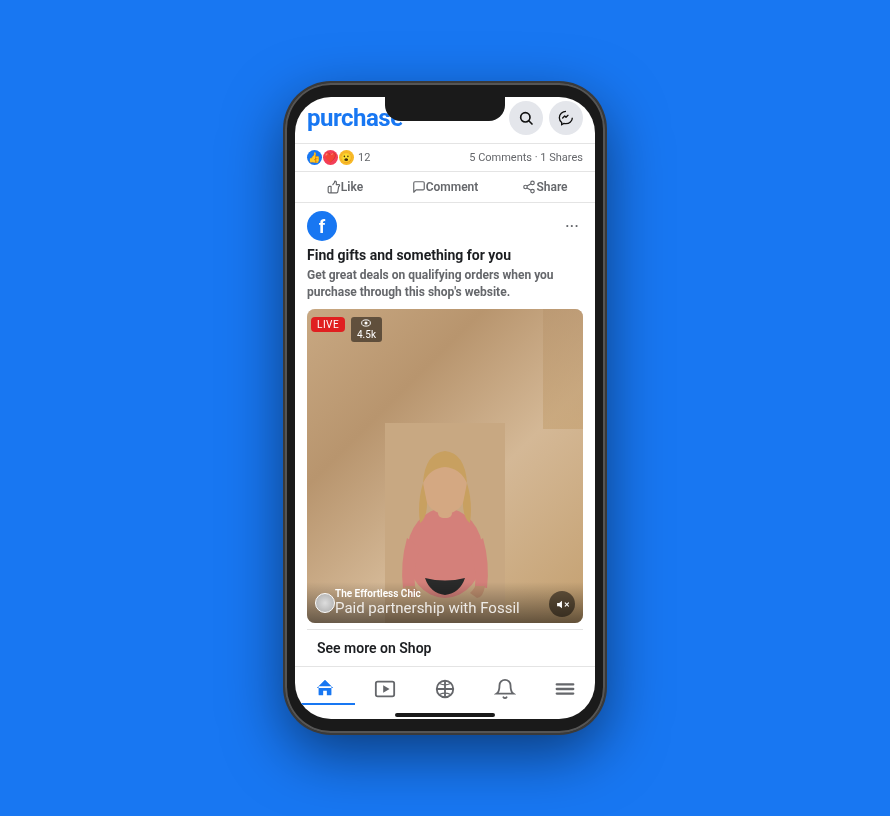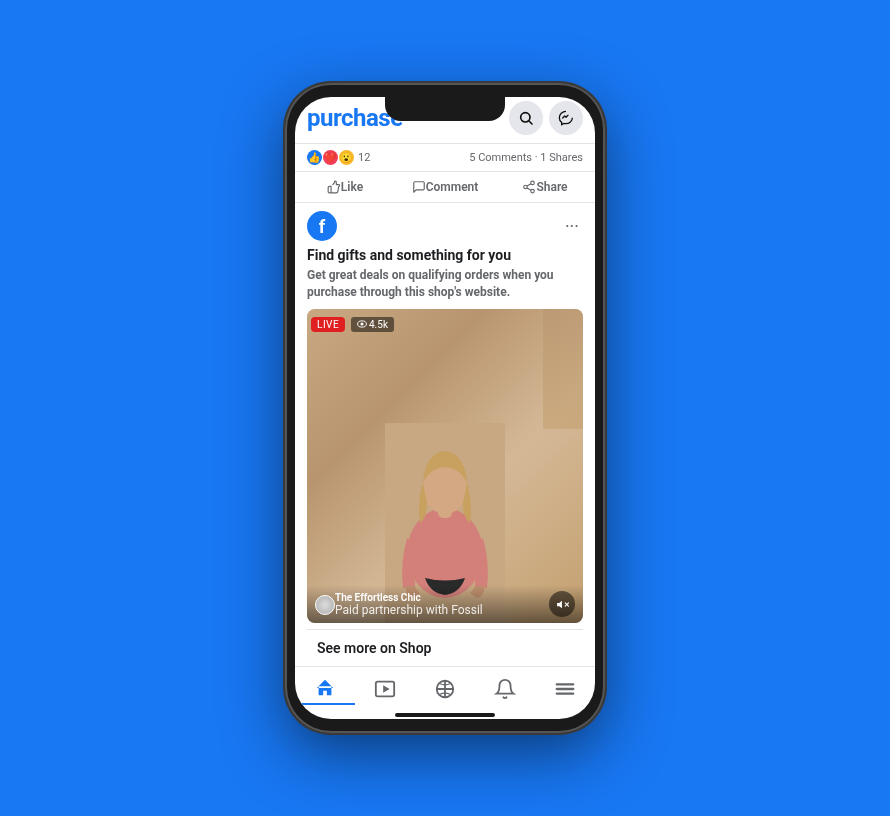--- a/index.html
+++ b/index.html
@@ -276,20 +276,21 @@
       top: 8px;
       left: 44px;
       background: rgba(0,0,0,0.5);
       color: white;
       font-size: 10px;
       padding: 2px 6px;
       border-radius: 3px;
       display: flex;
       align-items: center;
       gap: 2px;
+      flex-direction: column;
     }
 
     .video-overlay-bottom {
       position: absolute;
       bottom: 0;
       left: 0;
       right: 0;
       padding: 6px 8px;
       background: linear-gradient(transparent, rgba(0,0,0,0.5));
       display: flex;
@@ -313,21 +314,21 @@
     .channel-text {
       color: white;
     }
 
     .channel-name {
       font-size: 10px;
       font-weight: 600;
     }
 
     .channel-subtitle {
-      font-size: 12px;
+      font-size: 15px;
       opacity: 0.85;
       text-align: right;
     }
 
     .mute-btn {
       width: 26px;
       height: 26px;
       background: rgba(0,0,0,0.5);
       border-radius: 50%;
       display: flex;

